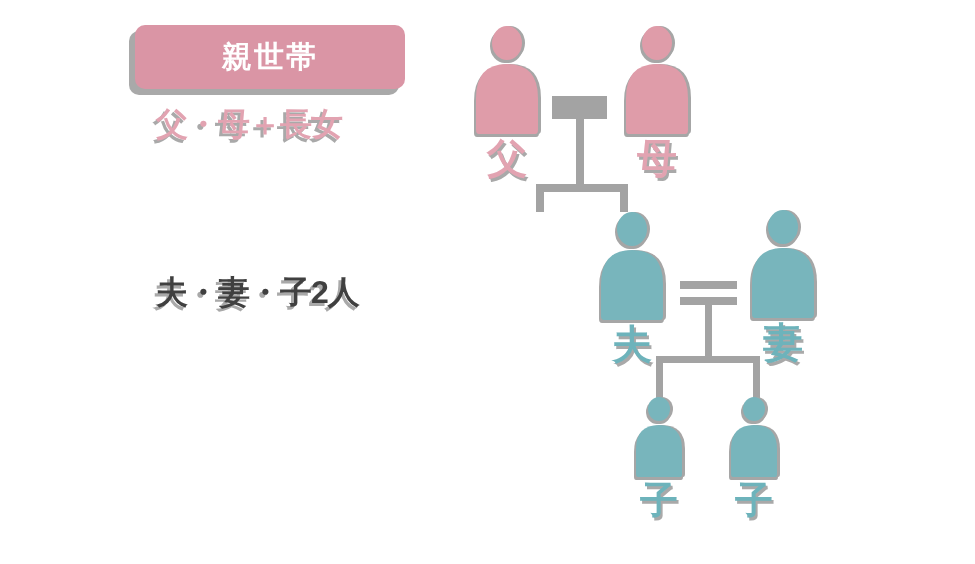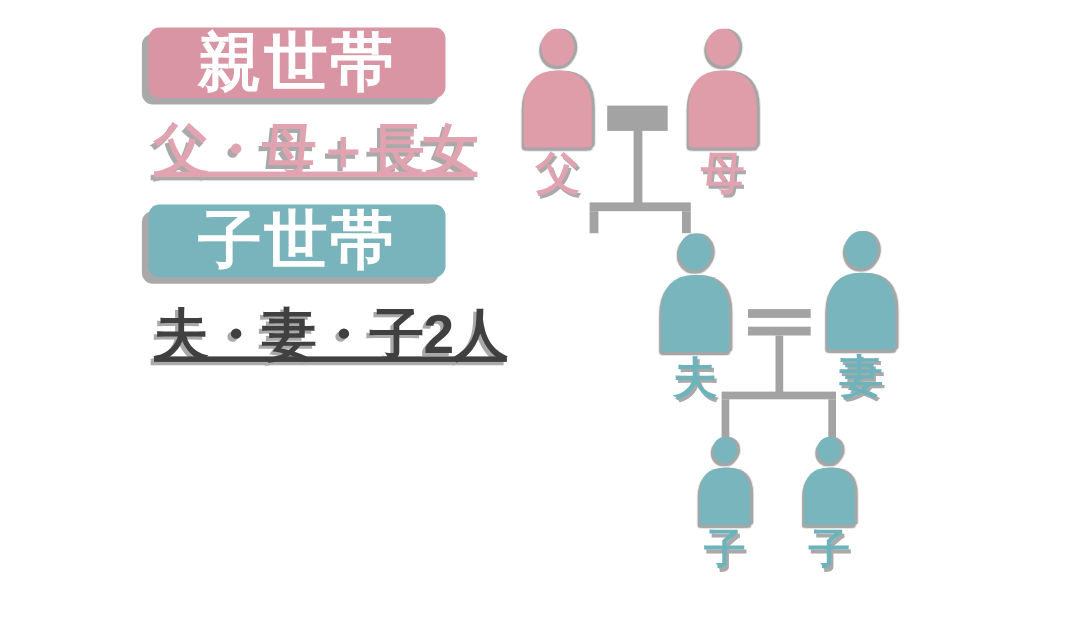--- a/index.html
+++ b/index.html
@@ -4,30 +4,29 @@
 <style>
   html,body{margin:0;padding:0;background:#ffffff;}
   .canvas{
     position:relative;width:975px;height:564px;background:#ffffff;overflow:hidden;
     font-family:"Liberation Sans","DejaVu Sans",sans-serif;font-weight:bold;
   }
   
   .badge{
     position:absolute;left:135px;width:270px;border-radius:10px;
     display:flex;align-items:center;justify-content:center;
-    color:#ffffff;font-size:58px;letter-spacing:2px;
+    color:#ffffff;font-size:30px;letter-spacing:2px;
     box-shadow:-6px 6px 0 #a9a9a9;
   }
   .badge-parent{top:25px;height:64px;background:#da95a5;}
   .badge-child{top:186px;height:66px;background:#79b3bb;}
   .subtitle{
-    position:absolute;left:140px;white-space:nowrap;
-    font-size:50px;letter-spacing:-1px;
+    position:absolute;left:156px;white-space:nowrap;
+    font-size:32px;letter-spacing:-1px;
     text-shadow:-3px 3px 0 #a9a9a9;
-    text-decoration:underline;
   }
   .subtitle-parent{top:103px;color:#e2a3b1;}
   .subtitle-child{top:271px;color:#404040;}
   
   .line{position:absolute;background:#a3a3a3;}
   
   .person{position:absolute;text-align:center;}
   .person svg{display:block;filter:drop-shadow(3px 0 0 #a6a6a6) drop-shadow(-2px 3px 0 #a6a6a6);}
   .caption{
     position:absolute;top:100%;left:50%;transform:translateX(-50%);
@@ -41,23 +40,20 @@
 </head>
 <body>
 
 <div class="canvas">
 
   <div class="badge badge-parent">
     <span>親世帯</span>
   </div>
   <div class="subtitle subtitle-parent">父・母＋長女</div>
 
-  <div class="badge badge-child">
-    <span>子世帯</span>
-  </div>
   <div class="subtitle subtitle-child">夫・妻・子2人</div>
 
   <div class="line" style="left:552px;top:96px;width:55px;height:23px;"></div>
   <div class="line" style="left:576px;top:118px;width:8px;height:70px;"></div>
   <div class="line" style="left:536px;top:184px;width:92px;height:8px;"></div>
   <div class="line" style="left:536px;top:192px;width:8px;height:20px;"></div>
   <div class="line" style="left:620px;top:192px;width:8px;height:20px;"></div>
 
   <div class="line" style="left:680px;top:281px;width:57px;height:8px;"></div>
   <div class="line" style="left:680px;top:297px;width:57px;height:8px;"></div>

